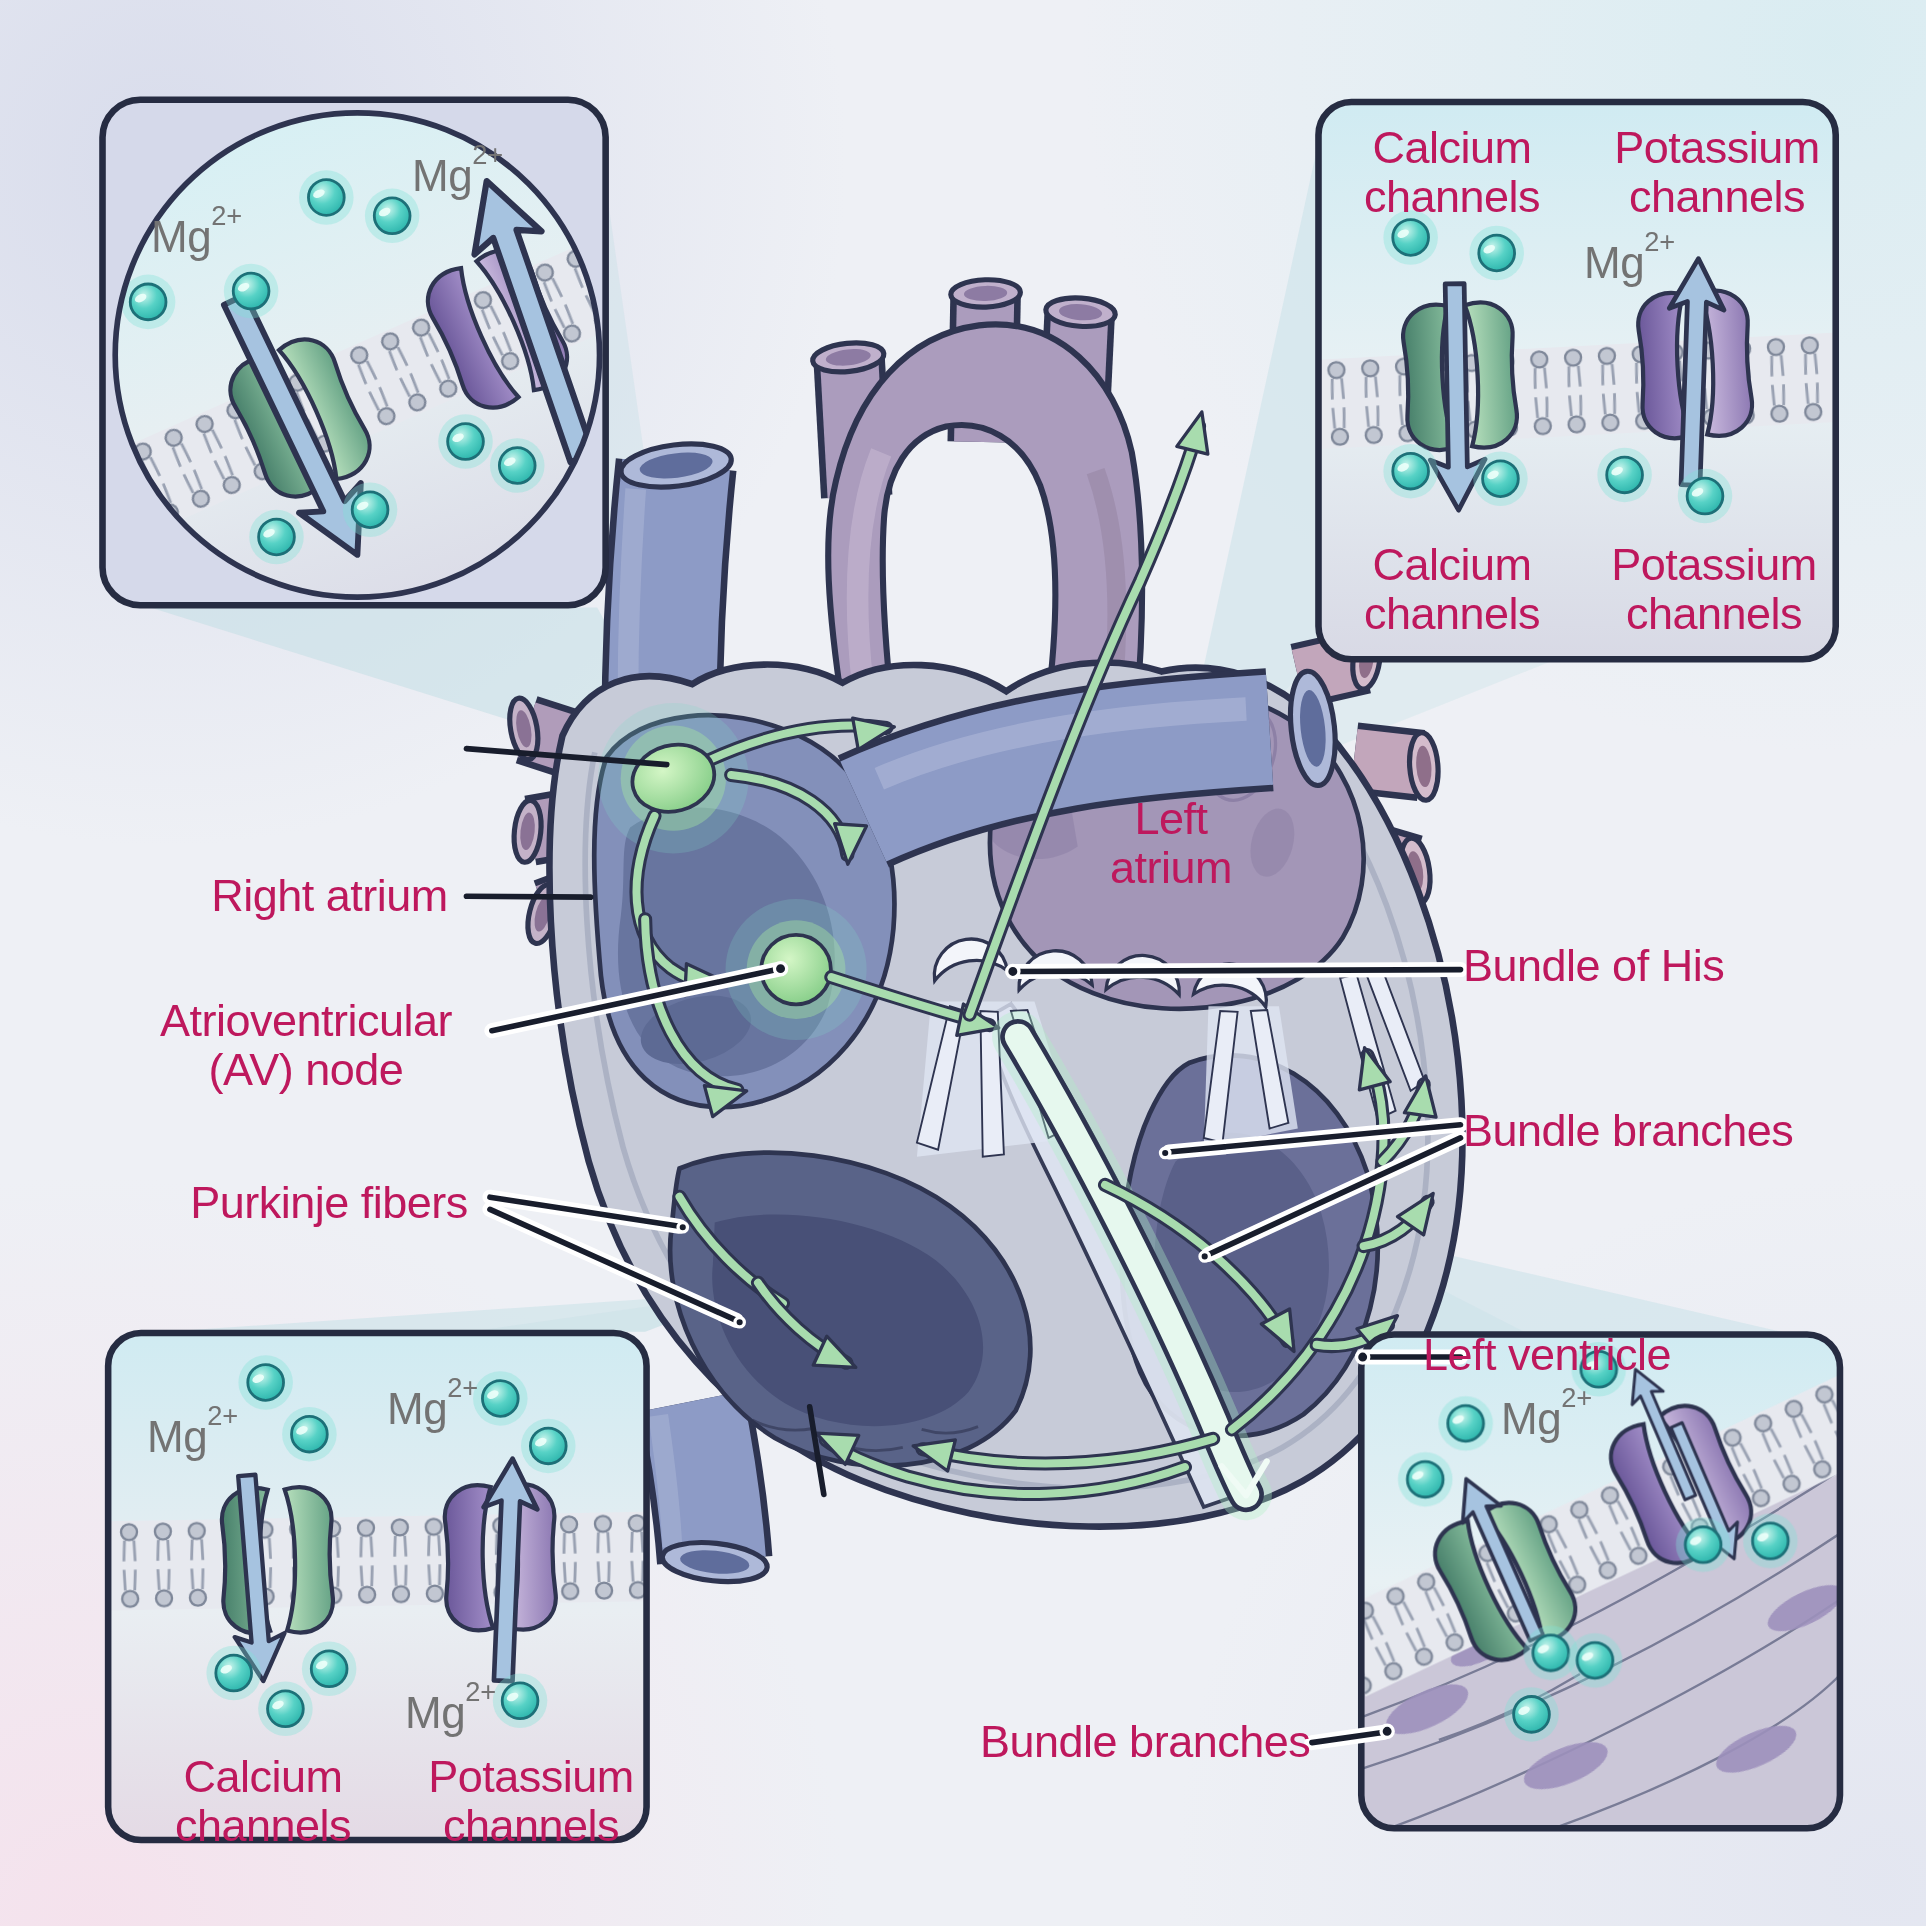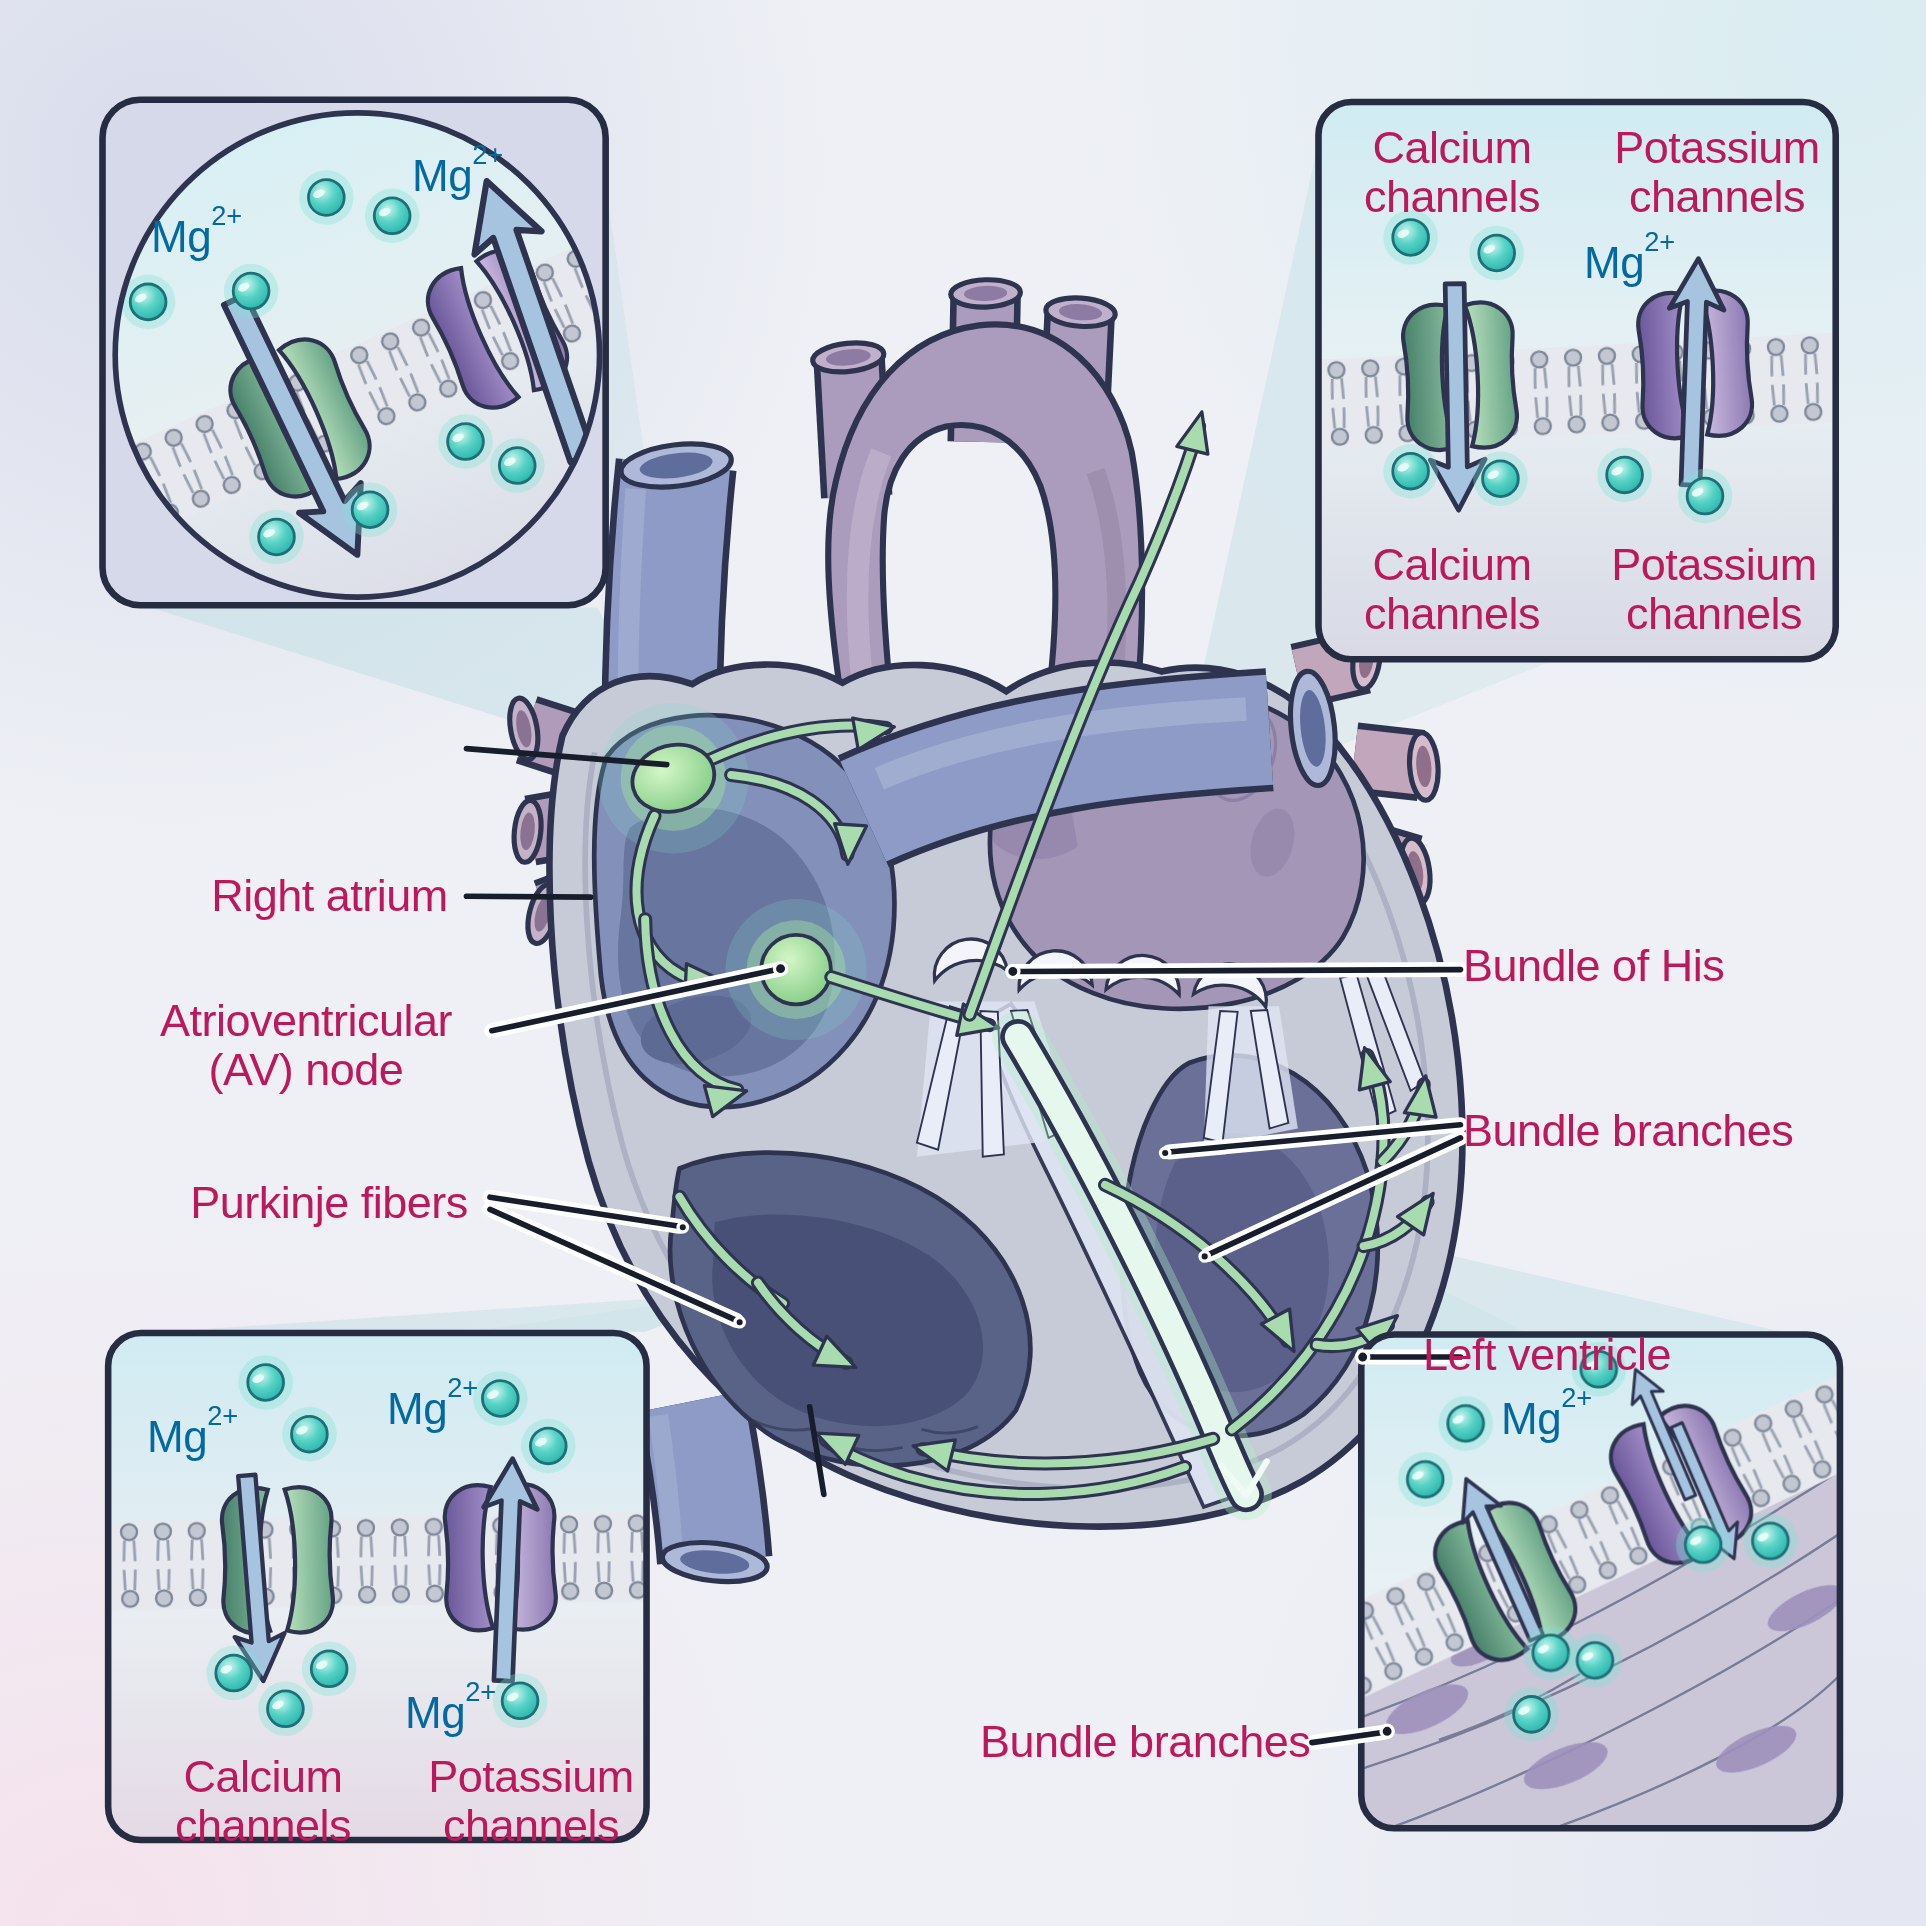--- a/index.html
+++ b/index.html
@@ -2,21 +2,21 @@
 <html style="font-size:7.5px"><head>
 <meta charset="utf-8">
 <style>
   html,body{margin:0;padding:0;background:#eef0f5;}
   #stage{position:relative;width:1926px;height:1926px;overflow:hidden;
          font-family:"Liberation Sans", sans-serif;}
   #art{position:absolute;left:0;top:0;width:1926px;height:1926px;}
   .lbl{position:absolute;font-weight:500;font-size:45px;line-height:1.09;
        color:#be185d;white-space:pre-line;letter-spacing:-0.5px;}
   .ctr{text-align:center;}
-  .mg{position:absolute;font-weight:500;font-size:44px;color:#0369a1;letter-spacing:-0.5px;}
+  .mg{position:absolute;font-weight:500;font-size:44px;color:#737373;letter-spacing:-0.5px;}
   .mg sup{font-size:62%;position:relative;top:-0.42em;letter-spacing:0;}
   
   .ga-o{stroke:#2e3450;stroke-width:30;fill:none;stroke-linecap:round;}
   .ga-i{stroke:#a8dcae;stroke-width:17;fill:none;stroke-linecap:round;}
   .gh{fill:#a8dcae;stroke:#2e3450;stroke-width:7;stroke-linejoin:round;}
   .barrow{fill:#a6c3e0;stroke:#2e3450;stroke-width:9;stroke-linejoin:round;}
   .ldr{stroke:#181d2c;stroke-width:12;stroke-linecap:round;fill:none;}
   .ldrw{stroke:#ffffff;stroke-width:32;stroke-linecap:round;fill:none;}
   .dot{fill:#181d2c;stroke:#ffffff;stroke-width:7;}
   .panel{fill:none;stroke:#262c42;stroke-width:14;}
@@ -481,20 +481,22 @@
     <path class="ldrw" d="M2790,3706 L2944,3684"></path>
         <path class="ldr" d="M2790,3706 L2944,3684"></path>
     <circle class="dot" cx="2950" cy="3682" r="13"></circle>
   </g>
 </svg>
 
 <div class="lbl ctr" style="left:198px;top:871px;width:263px;">Right atrium</div>
 <div class="lbl ctr" style="left:174px;top:1178px;width:310px;">Purkinje fibers</div>
 <div class="lbl ctr" style="left:132px;top:996px;width:348px;">Atrioventricular
 (AV) node</div>
+<div class="lbl ctr" style="left:1072px;top:794px;width:198px;">Left
+atrium</div>
 <div class="lbl" style="left:1463px;top:941px;">Bundle of His</div>
 <div class="lbl" style="left:1463px;top:1106px;">Bundle branches</div>
 <div class="lbl" style="left:1423px;top:1330px;">Left ventricle</div>
 <div class="lbl" style="left:980px;top:1717px;">Bundle branches</div>
 
 <div class="lbl ctr" style="left:1339px;top:123px;width:226px;">Calcium
 channels</div>
 <div class="lbl ctr" style="left:1597px;top:123px;width:240px;">Potassium
 channels</div>
 <div class="lbl ctr" style="left:1339px;top:540px;width:226px;">Calcium

